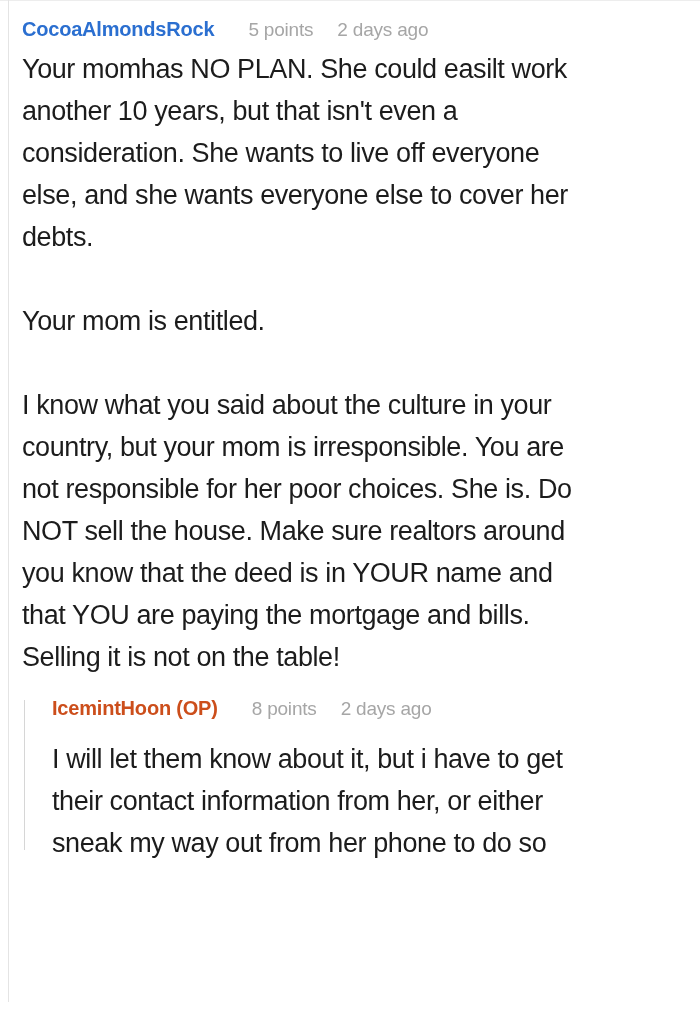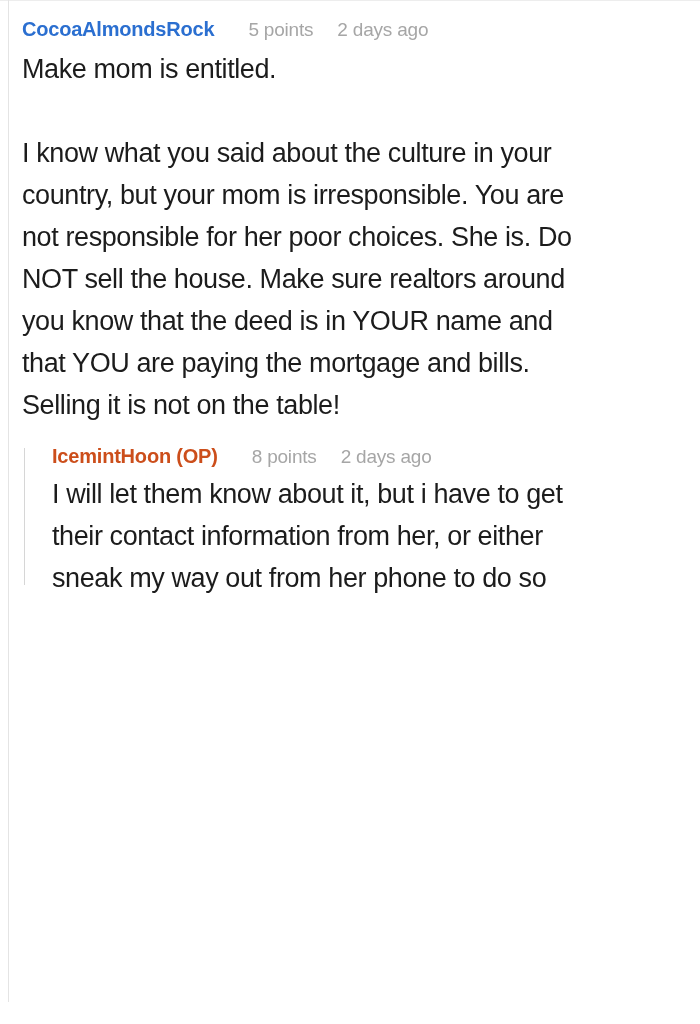--- a/index.html
+++ b/index.html
@@ -84,38 +84,43 @@
   }
   .reply-rail {
     position: absolute;
     left: 0;
     top: 6px;
     bottom: 14px;
     width: 1px;
     background: var(--reply-line, #d6d6d6);
   }
   .reply .comment-header { line-height: 28px; }
-  .reply .comment-body { margin-top: 2px; }
+  .reply .comment-body { margin-top: 15px; }
 </style>
 </head>
 <body>
 
 <div class="page">
   <div class="hairline-top"></div>
   <div class="thread-rail"></div>
 
   <div class="comment">
     <div class="comment-header">
       <span class="author">CocoaAlmondsRock</span>
       <span class="meta points">5 points</span>
       <span class="meta age">2 days ago</span>
     </div>
 
     <div class="comment-body">
-      <p>Make mom is entitled.</p>
+      <p>Your momhas NO PLAN. She could easilt work
+another 10 years, but that isn't even a
+consideration. She wants to live off everyone
+else, and she wants everyone else to cover her
+debts.</p>
+      <p>Your mom is entitled.</p>
       <p>I know what you said about the culture in your
 country, but your mom is irresponsible. You are
 not responsible for her poor choices. She is. Do
 NOT sell the house. Make sure realtors around
 you know that the deed is in YOUR name and
 that YOU are paying the mortgage and bills.
 Selling it is not on the table!</p>
     </div>
 
     <div class="reply">

